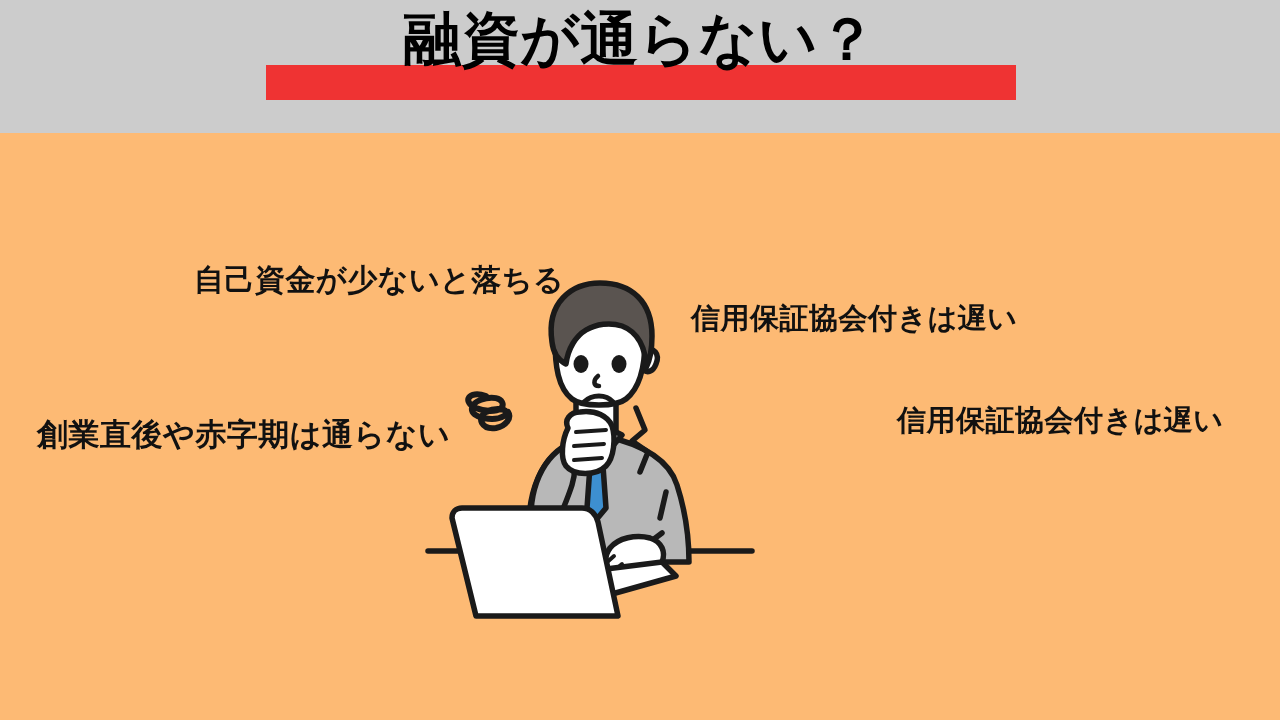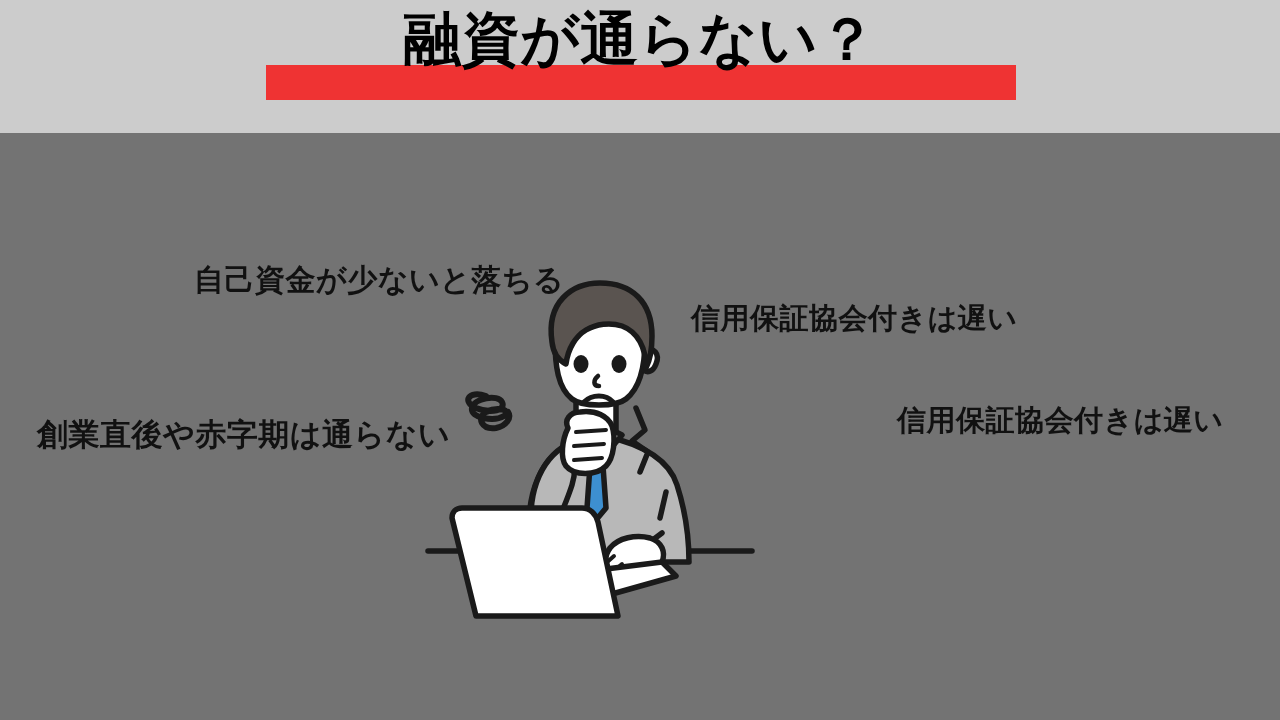--- a/index.html
+++ b/index.html
@@ -15,21 +15,21 @@
     overflow: hidden;
     position: relative;
   }
 
   #slide {
     position: absolute;
     left: 0;
     top: 0;
     width: 1280px;
     height: 720px;
-    background: #737373;
+    background: #fdba74;
     overflow: hidden;
   }
 
   
   .header-band {
     position: absolute;
     left: 0;
     top: 0;
     width: 1280px;
     height: 133px;

